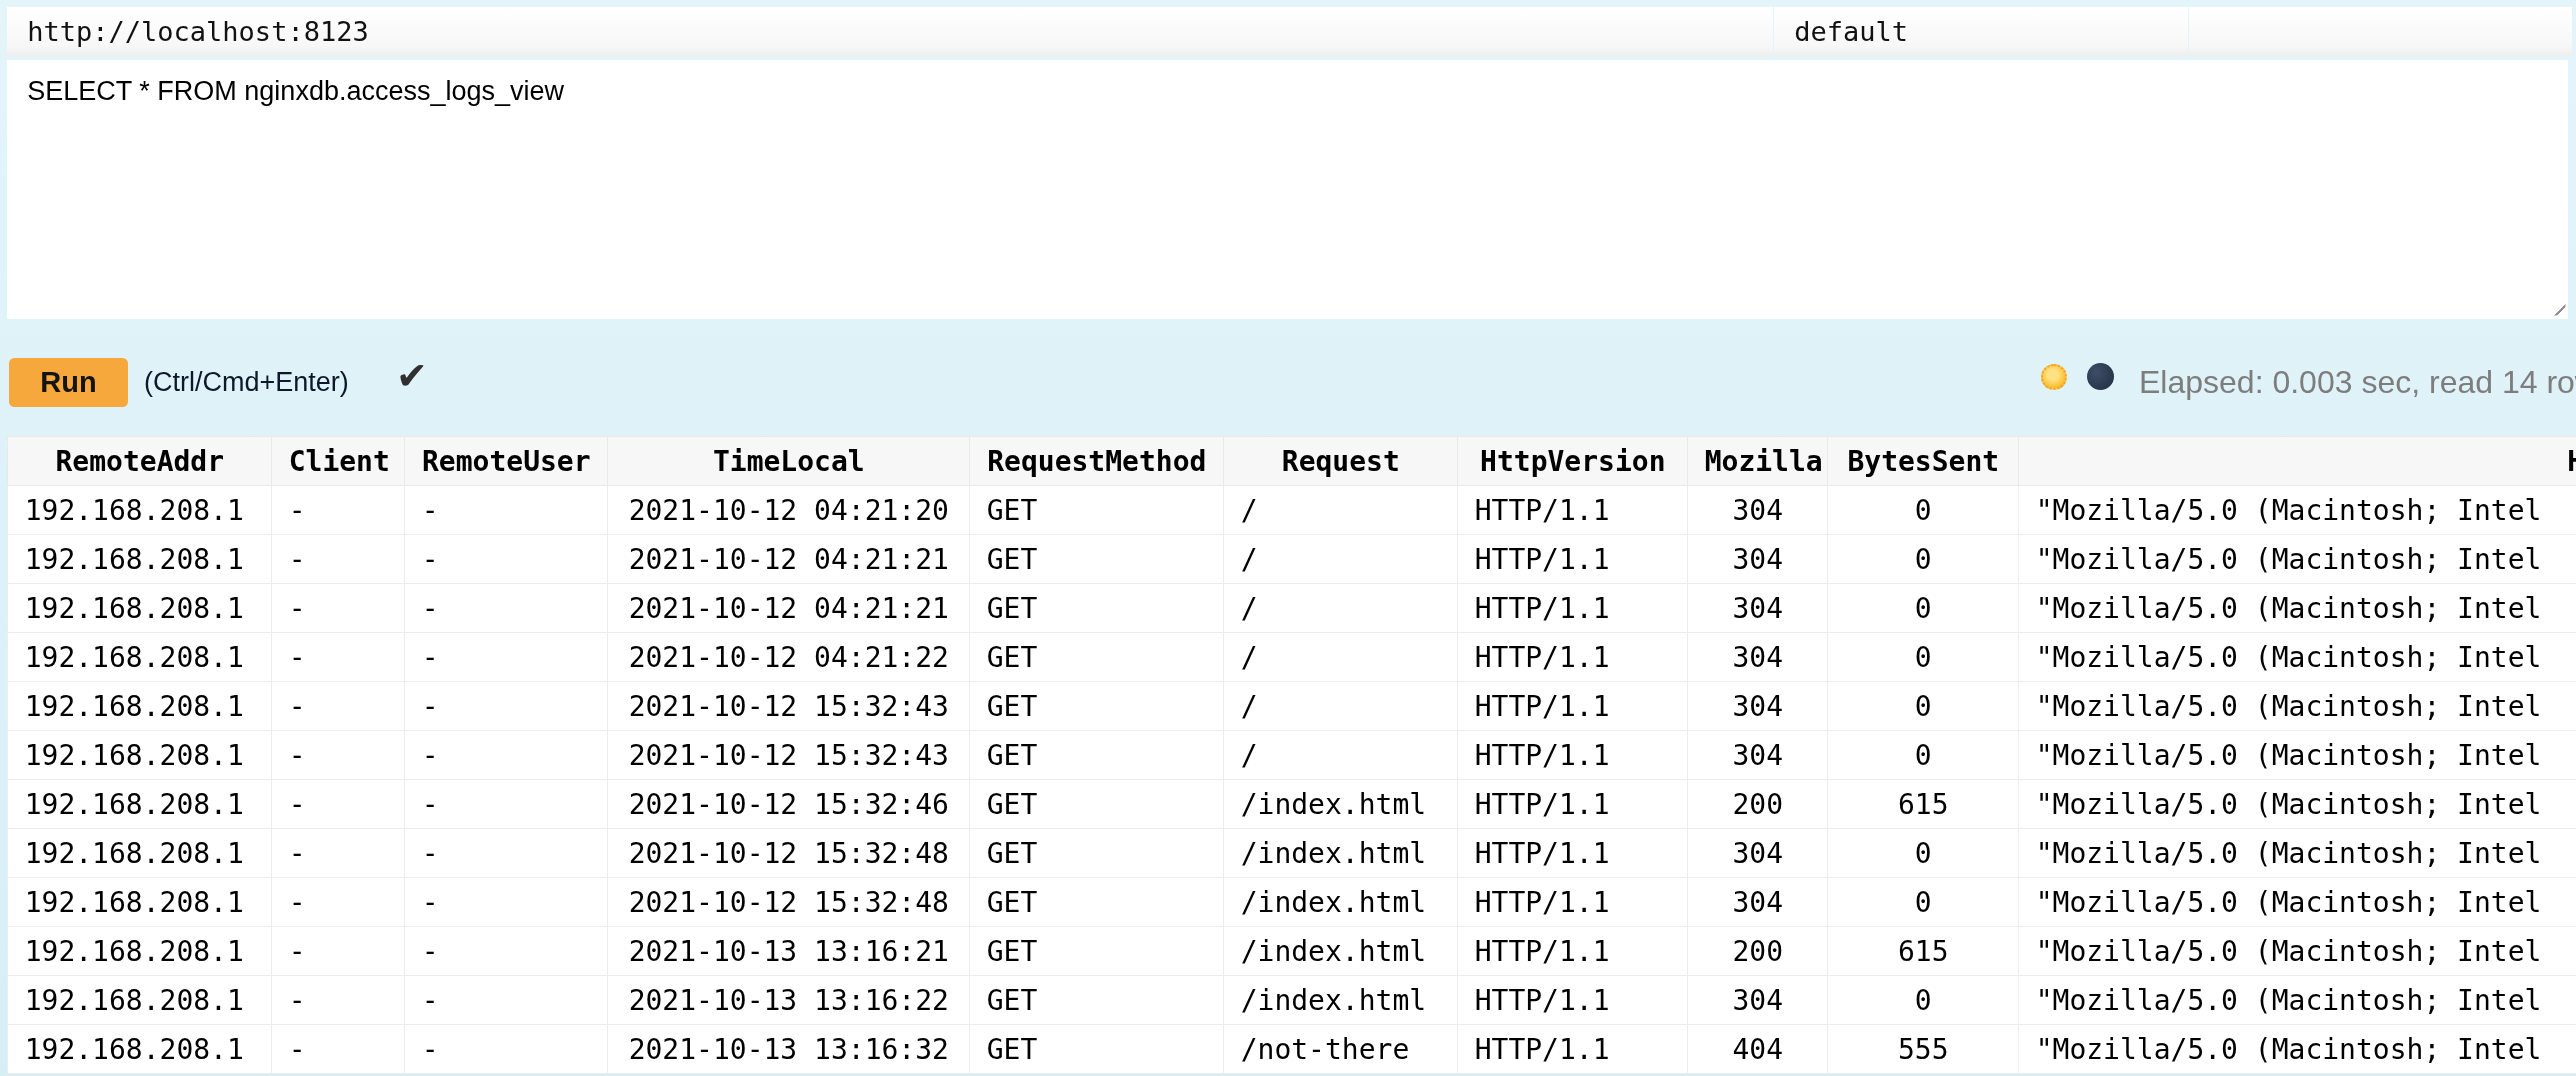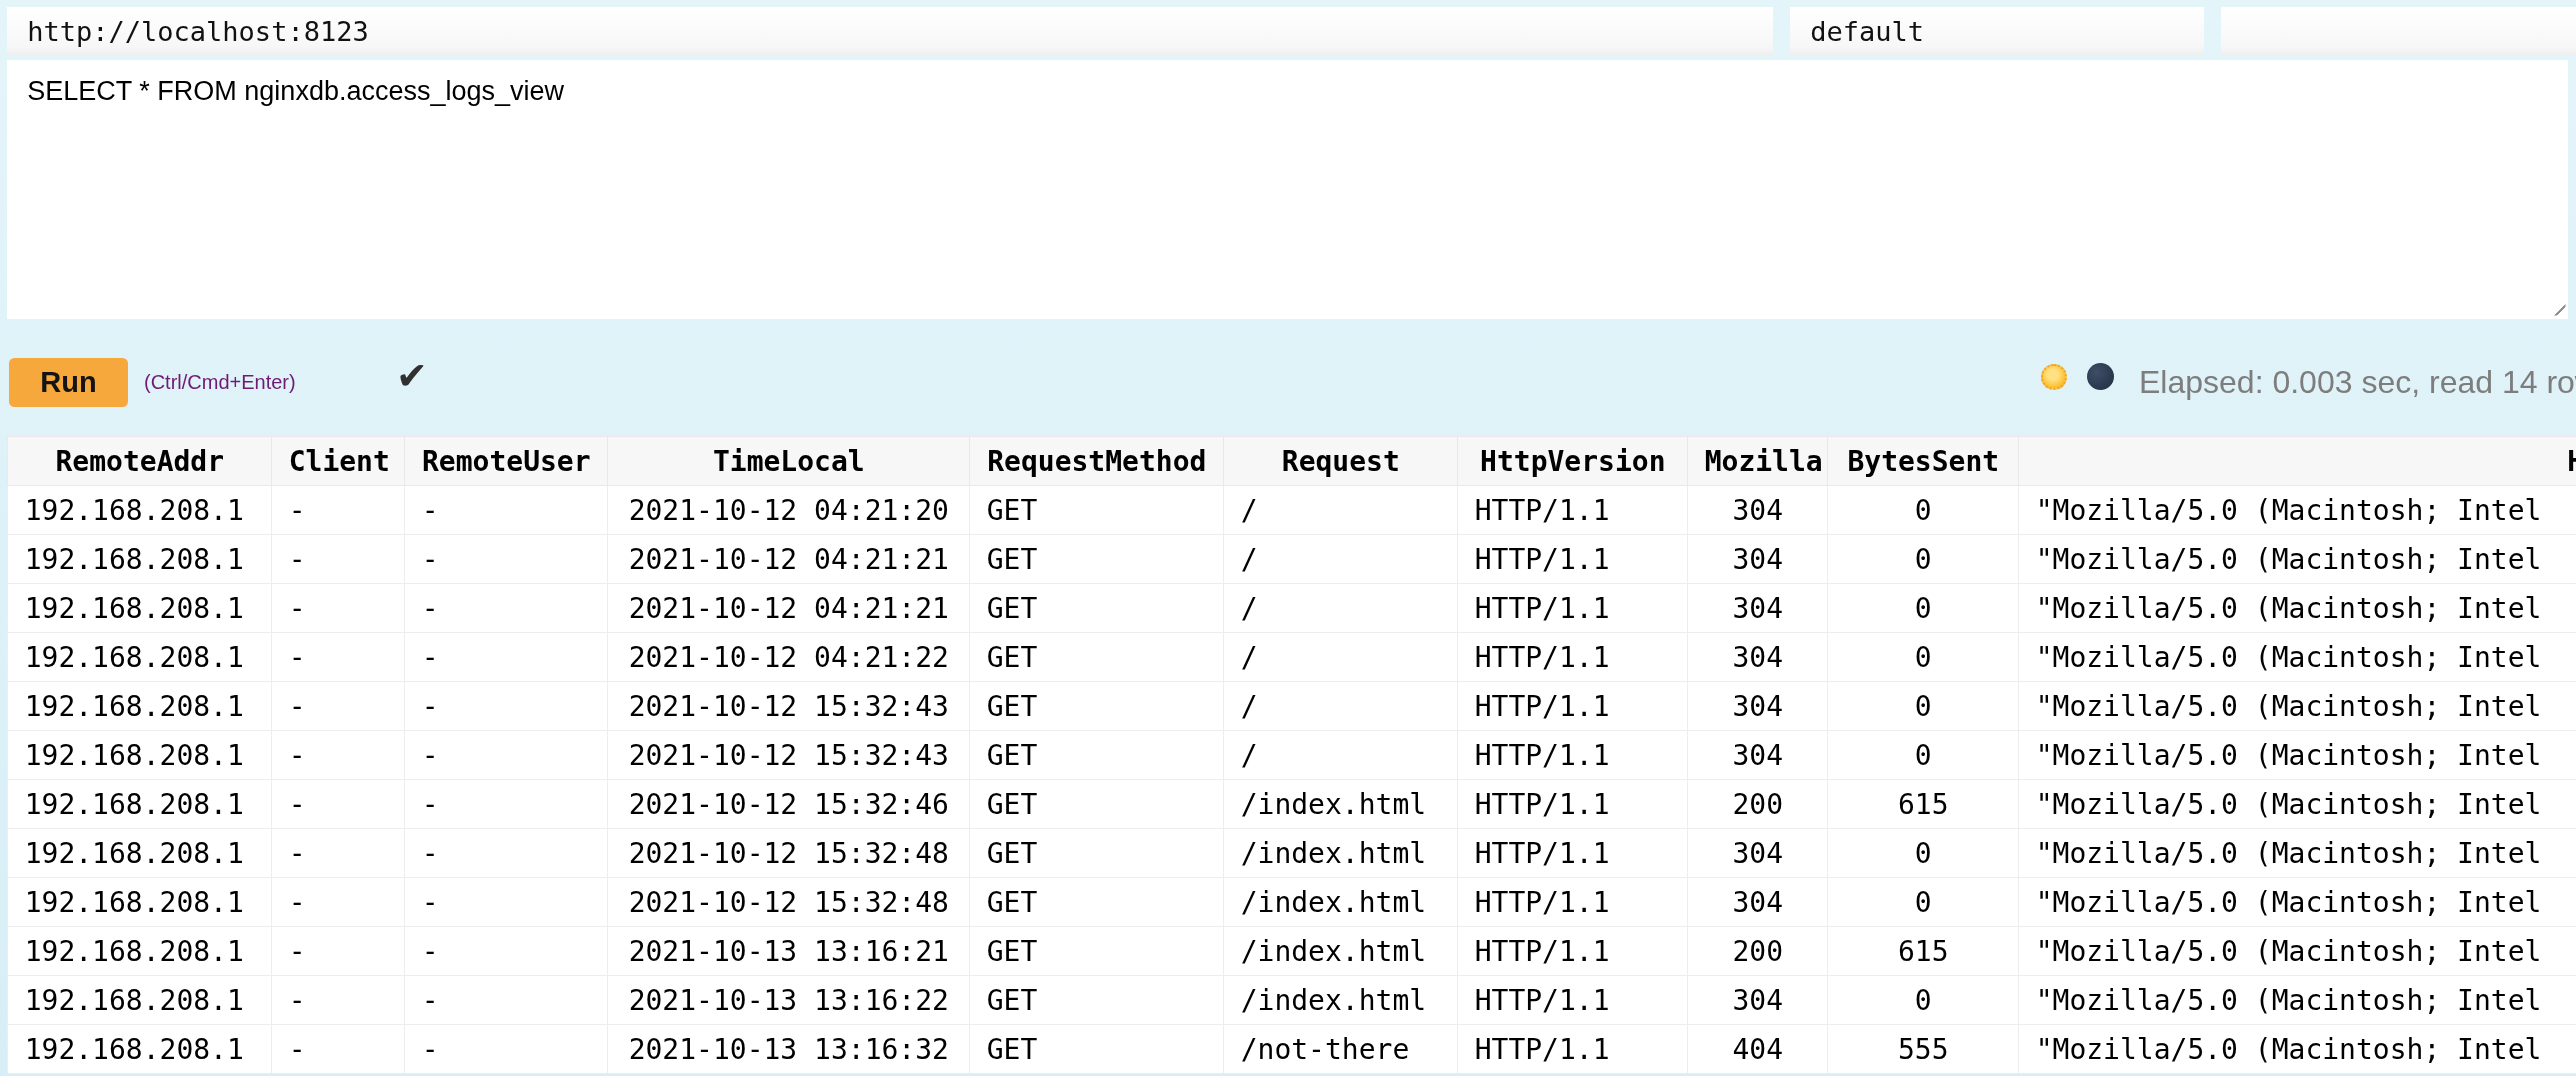--- a/index.html
+++ b/index.html
@@ -4,21 +4,21 @@
 <style>
   html,body{margin:0;padding:0;}
   body{
     width:2576px;height:1076px;overflow:hidden;position:relative;
     background:linear-gradient(180deg,#E4F5FA 0%,#DCF1F8 55%,#D8EEF6 100%);
     font-family:"Liberation Sans",sans-serif;
   }
   .mono{font-family:"DejaVu Sans Mono","Liberation Mono",monospace;}
 
   
-  .top-row{position:absolute;left:7.3px;top:7.3px;width:2561px;height:49px;display:flex;gap:17px;}
+  .top-row{position:absolute;left:7.3px;top:7.3px;width:2561px;height:49px;display:flex;gap:1px;}
   .field{
     box-sizing:border-box;height:49px;border:0;outline:none;
     background:linear-gradient(180deg,#FFFFFF 0%,#F7F7F7 80%,#EEEEEE 100%);
     font-family:"DejaVu Sans Mono","Liberation Mono",monospace;
     font-size:27px;line-height:49px;color:#111;padding:0 20px;
   }
   .field-url{flex:0 0 1766px;}
   .field-user{flex:0 0 414px;}
   .field-pass{flex:1 1 auto;}
 
@@ -36,21 +36,21 @@
     cursor:nwse-resize;
   }
 
   
   .run-btn{
     position:absolute;left:9px;top:358px;width:119px;height:49px;border:0;border-radius:5.5px;
     background:#F6A83D;color:#141414;font-family:Liberation Sans, sans-serif;
     font-size:29px;font-weight:bold;cursor:pointer;
   }
   .hint{position:absolute;left:144px;top:358px;height:49px;line-height:49px;
-    color:#701a75;font-size:20px;white-space:nowrap;}
+    color:#0f172a;font-size:27px;white-space:nowrap;}
   .check{position:absolute;left:396px;top:352px;height:49px;line-height:49px;
     color:#303030;font-size:38px;}
   .theme-toggle{position:absolute;width:27px;height:27px;border-radius:50%;cursor:pointer;}
   .sun{left:2041px;top:364px;width:22px;height:22px;
     background:radial-gradient(circle at 45% 40%,#FFE082 30%,#FBC02D 70%,#F6A83D 100%);
     border:2.7px dotted #F0A030;}
   .moon{left:2087px;top:363px;
     background:radial-gradient(circle at 35% 35%,#3E4E68 0%,#2C3A50 60%,#202C40 100%);}
   .stats{position:absolute;left:2139px;top:358px;height:49px;line-height:49px;
     color:#7D7D7D;font-size:32px;white-space:nowrap;}

